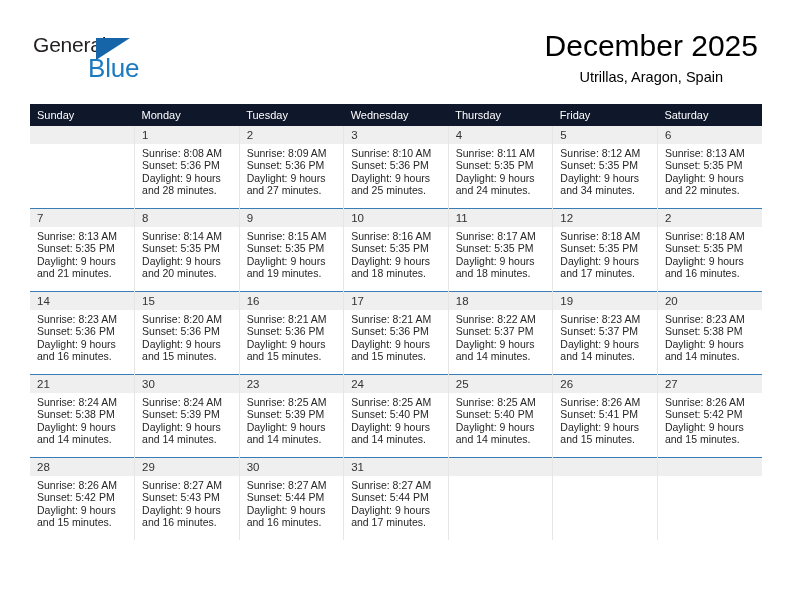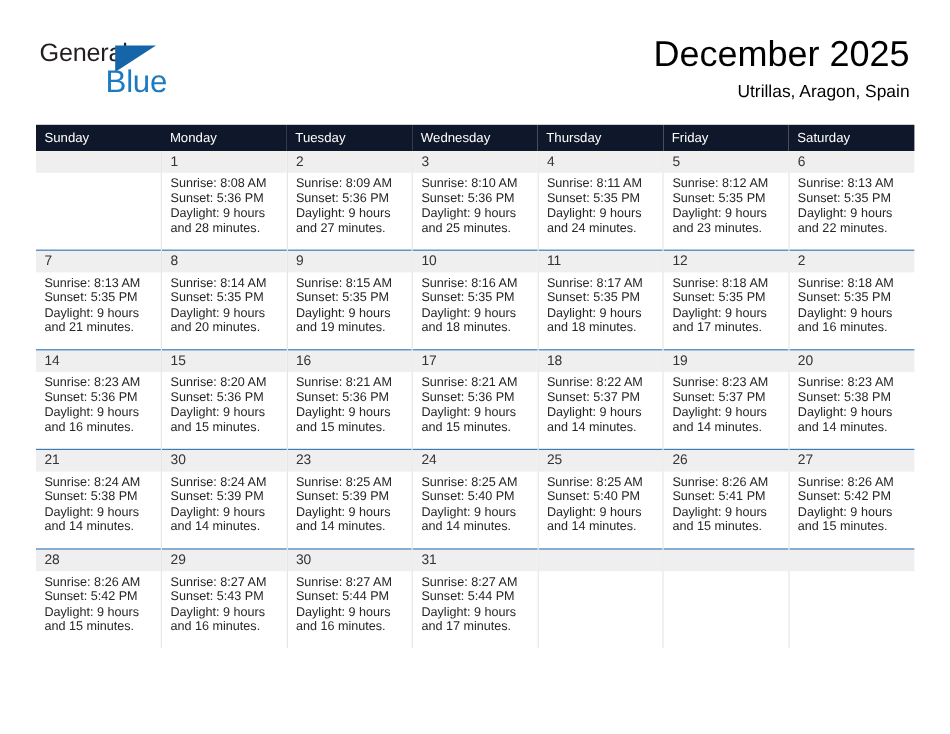--- a/index.html
+++ b/index.html
@@ -78,20 +78,21 @@
     color: #000000;
     line-height: 36px;
     white-space: nowrap;
   }
   .location {
     font-size: 14.5px;
     color: #000000;
     line-height: 20px;
     margin-top: 3px;
     white-space: nowrap;
+    text-align: center;
   }
 
   
   .calendar {
     position: absolute;
     left: 30px;
     top: 104px;
     width: 732px;
     border-collapse: collapse;
     table-layout: fixed;
@@ -218,21 +219,21 @@
               <div>Daylight: 9 hours</div>
               <div>and 24 minutes.</div>
             </div>
           </td>
           <td class="day-cell">
             <div class="daynum-band">5</div>
             <div class="cell-body">
               <div>Sunrise: 8:12 AM</div>
               <div>Sunset: 5:35 PM</div>
               <div>Daylight: 9 hours</div>
-              <div>and 23 minutes.</div>
+              <div>and 34 minutes.</div>
             </div>
           </td>
           <td class="day-cell">
             <div class="daynum-band">6</div>
             <div class="cell-body">
               <div>Sunrise: 8:13 AM</div>
               <div>Sunset: 5:35 PM</div>
               <div>Daylight: 9 hours</div>
               <div>and 22 minutes.</div>
             </div>

